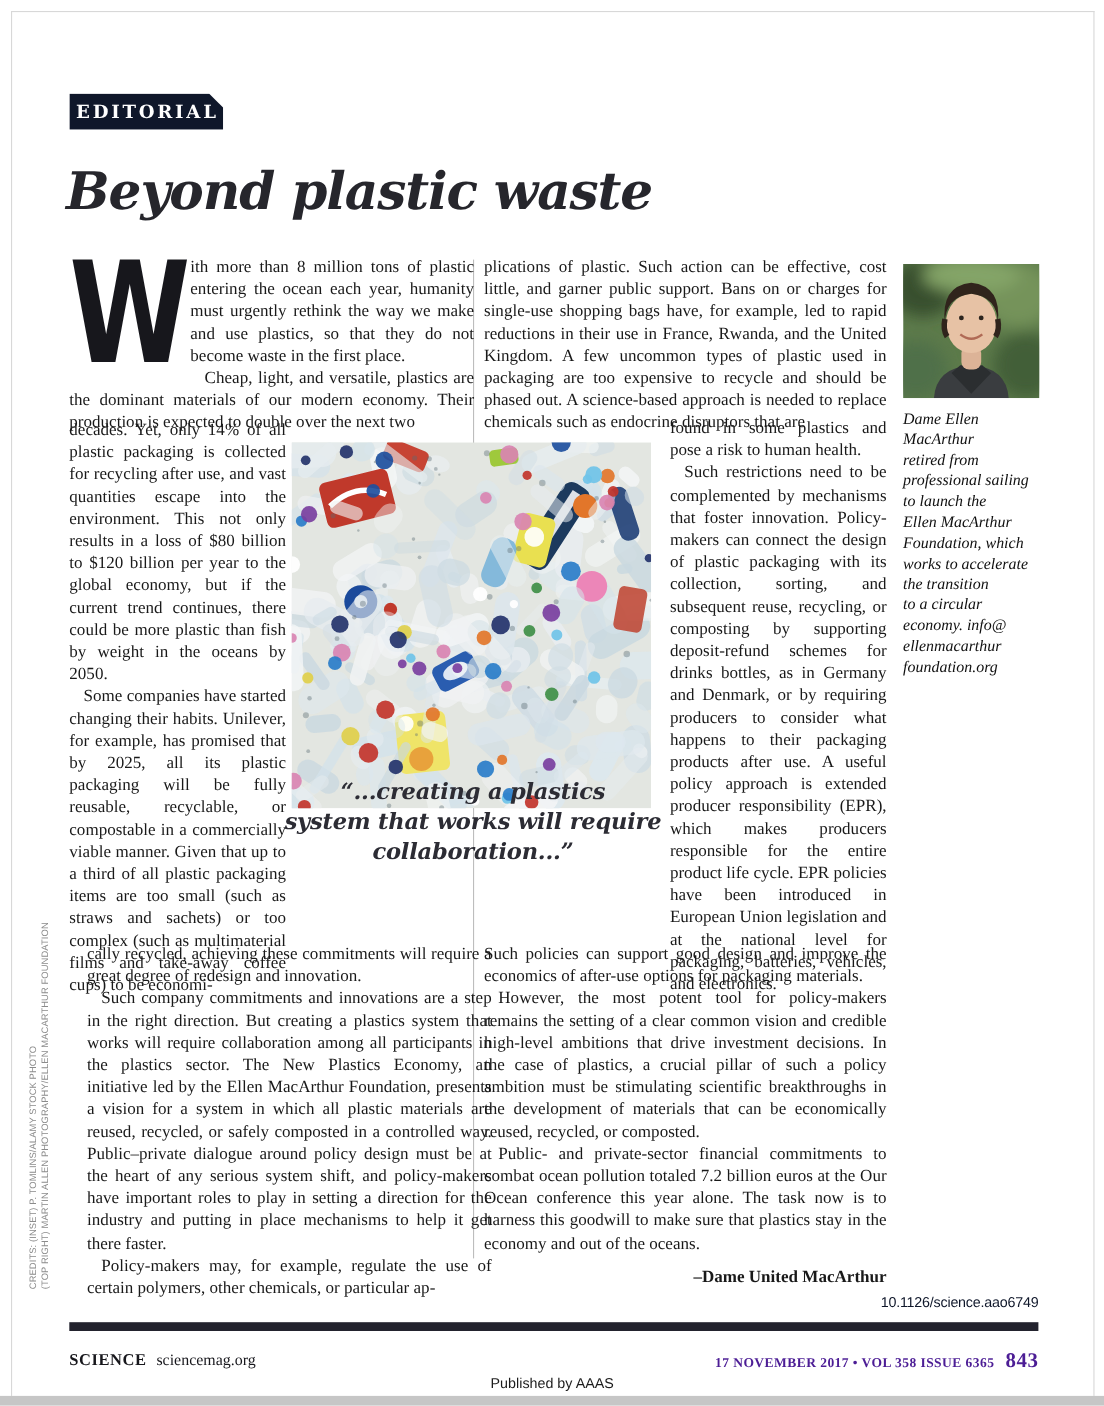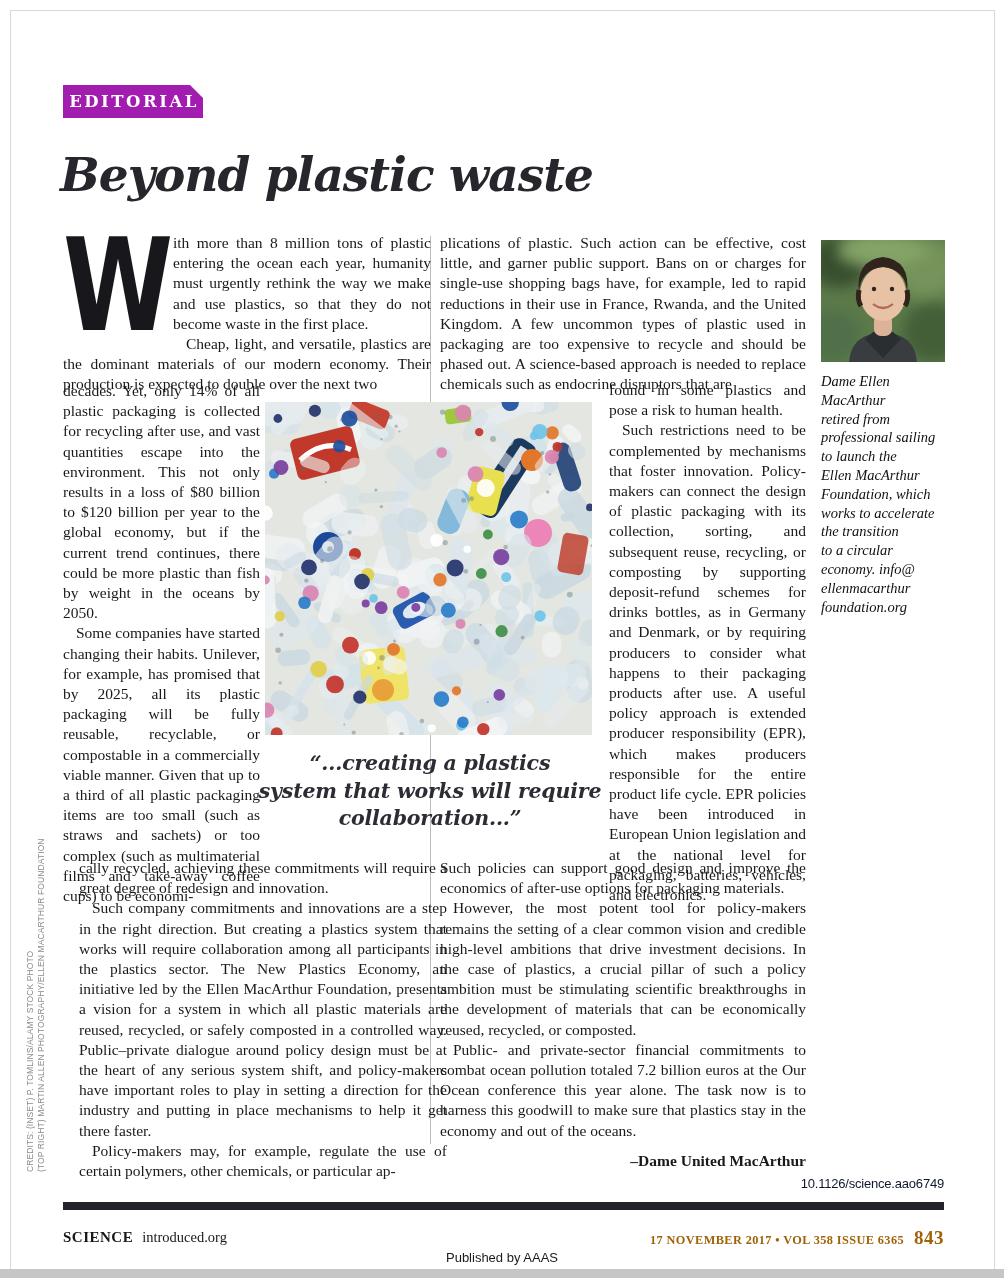--- a/index.html
+++ b/index.html
@@ -36,48 +36,48 @@
   .c1s3{left:63px;top:858px;width:368px;margin-left:16px;}
   .c2s1{left:440px;top:233px;width:366px;}
   .c2s2{left:609px;top:380px;width:197px;}
   .c2s3{left:440px;top:858px;width:366px;}
   .dropcap{float:left;width:102px;height:99px;margin:4px 8px 0 0;overflow:visible;}
   .dropcap span{display:inline-block;font-family:"DejaVu Sans",sans-serif;font-weight:bold;
     font-size:128px;line-height:97px;color:#17171c;transform:scaleX(.78);transform-origin:0 0;}
   .sig{margin-top:10px !important;text-align:right;font-weight:bold;font-size:15.5px;}
   
   .photo{left:265px;top:402px;width:327px;height:333px;overflow:hidden;}
-  .pullquote{left:252px;top:750px;width:356px;text-align:center;
+  .pullquote{left:252px;top:706px;width:356px;text-align:center;
     font-family:"DejaVu Serif",serif;font-weight:bold;font-style:italic;
     font-size:20.5px;line-height:27.5px;color:#2c2c34;white-space:pre-line;letter-spacing:-.2px;}
   
   .portrait{left:821px;top:240px;width:124px;height:122px;overflow:hidden;}
   .caption{left:821px;top:372px;width:132px;font-style:italic;font-size:14.5px;
     line-height:18.8px;color:#101010;white-space:pre-line;}
   
   .doi{left:644px;top:1176px;width:300px;text-align:right;
     font-family:"Liberation Sans",sans-serif;font-size:13px;color:#0f172a;letter-spacing:-.2px;}
   .footer-rule{left:63px;top:1202px;width:881px;height:8px;background:#23232e;}
   .f-left{left:63px;top:1229px;font-size:14.5px;color:#17171c;}
   .f-left b{font-weight:bold;font-size:15px;letter-spacing:.5px;margin-right:9px;}
-  .f-right{left:500px;top:1227px;width:444px;text-align:right;color:#a16207;}
+  .f-right{left:500px;top:1227px;width:444px;text-align:right;color:#4c1d95;}
   .f-right .issue{font-weight:bold;font-size:12.3px;letter-spacing:.4px;}
   .f-right .pageno{font-weight:bold;font-size:19px;margin-left:10px;letter-spacing:.5px;}
   .published{left:0;top:1250px;width:1004px;text-align:center;
     font-family:"Liberation Sans",sans-serif;font-size:13px;color:#1c1c1c;}
 </style>
 </head>
 <body>
 
 <div class="abs page-frame"></div>
 
 <div class="abs credits">CREDITS: (INSET) P. TOMLINS/ALAMY STOCK PHOTO
 (TOP RIGHT) MARTIN ALLEN PHOTOGRAPHY/ELLEN MACARTHUR FOUNDATION</div>
 
-<div class="abs badge" style="background: #a21caf;">
+<div class="abs badge" style="background: #0f172a;">
   <span>EDITORIAL</span>
 </div>
 
 <div class="abs title">Beyond plastic waste</div>
 
 <div class="abs col-rule"></div>
 
 <div class="abs seg c1s1">
   <div class="dropcap"><span>W</span></div>
   <p>ith more than 8 million tons of plastic entering the ocean each year, humanity must urgently rethink the way we make and use plastics, so that they do not become waste in the first place.</p>
@@ -447,19 +447,19 @@
 works to accelerate
 the transition
 to a circular
 economy. info@
 ellenmacarthur
 foundation.org</div>
 
 <div class="abs doi">10.1126/science.aao6749</div>
 <div class="abs footer-rule" style="background: rgb(35, 35, 46);"></div>
 <div class="abs f-left">
-  <b>SCIENCE</b><span>introduced.org</span>
+  <b>SCIENCE</b><span>sciencemag.org</span>
 </div>
 <div class="abs f-right">
   <span class="issue">17 NOVEMBER 2017 • VOL 358 ISSUE 6365</span><span class="pageno">843</span>
 </div>
 <div class="abs published">Published by AAAS</div>
 <div class="abs bottom-strip"></div>
 
 </body></html>

